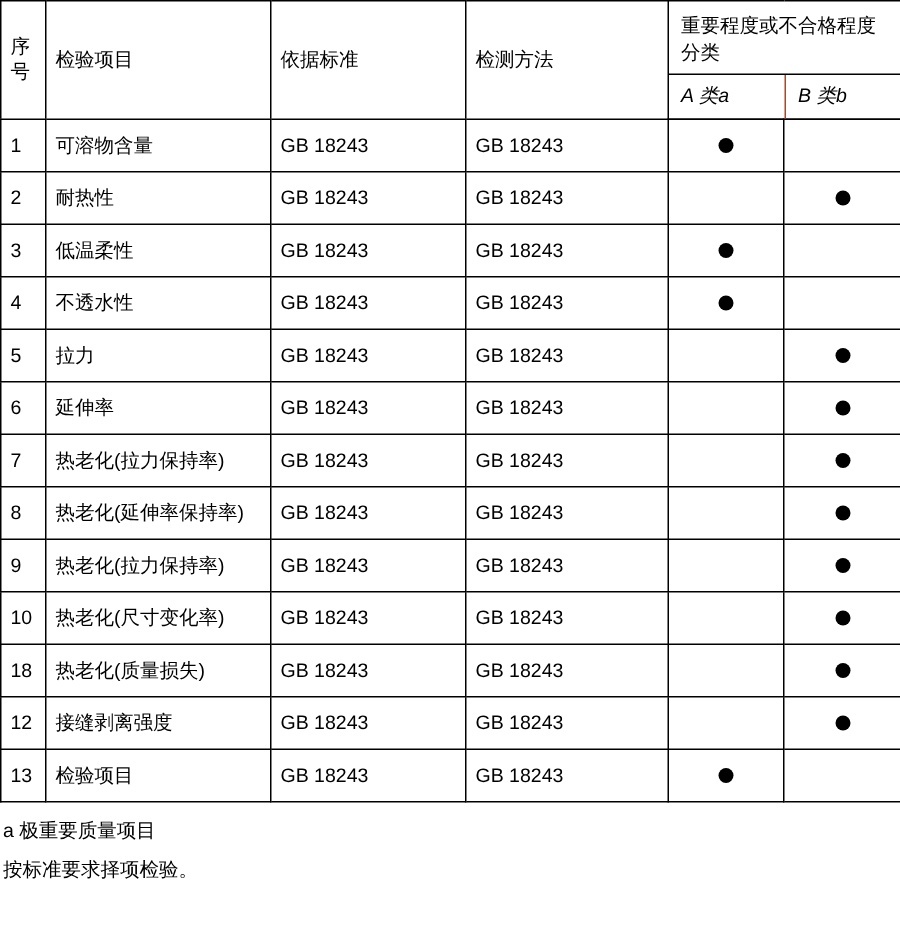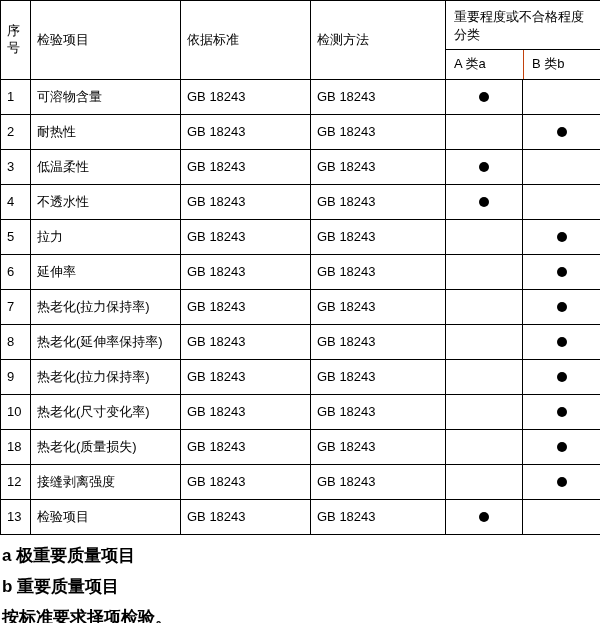--- a/index.html
+++ b/index.html
@@ -55,20 +55,21 @@
     padding: 0;
   }
   .grade-title {
     display: block;
     padding: 7px 6px 6px 8px;
     border-bottom: 1px solid #000000;
     line-height: 1.35;
   }
   .grade-subs {
     display: flex;
+    font-style: italic;
   }
   .grade-sub {
     flex: 0 0 77px;
     padding: 6px 6px 6px 8px;
     box-sizing: border-box;
   }
   .grade-sub.b {
     flex: 0 0 78px;
     border-left: 1px solid #c2410c;
   }
@@ -84,23 +85,22 @@
     height: 10px;
     border-radius: 50%;
     background: #000000;
     vertical-align: middle;
   }
   .notes {
     padding: 10px 0 0 2px;
   }
   .notes p {
     margin: 0 0 8px 0;
-    font-size: 17px;
+    font-size: 13px;
     line-height: 1.35;
-    font-weight: bold;
   }
   .nowrap { white-space: nowrap; }
 </style>
 </head>
 <body>
 
 <div class="page">
 
   <table class="spec">
     <colgroup>
@@ -356,17 +356,16 @@
           </td>
         <td class="row-cell dot-cell"><span class="dot"></span></td>
         <td class="row-cell dot-cell"></td>
       </tr>
 
     </tbody>
   </table>
 
   <div class="notes">
     <p>a 极重要质量项目</p>
-    <p>b 重要质量项目</p>
     <p>按标准要求择项检验。</p>
   </div>
 
 </div>
 
 </body></html>

